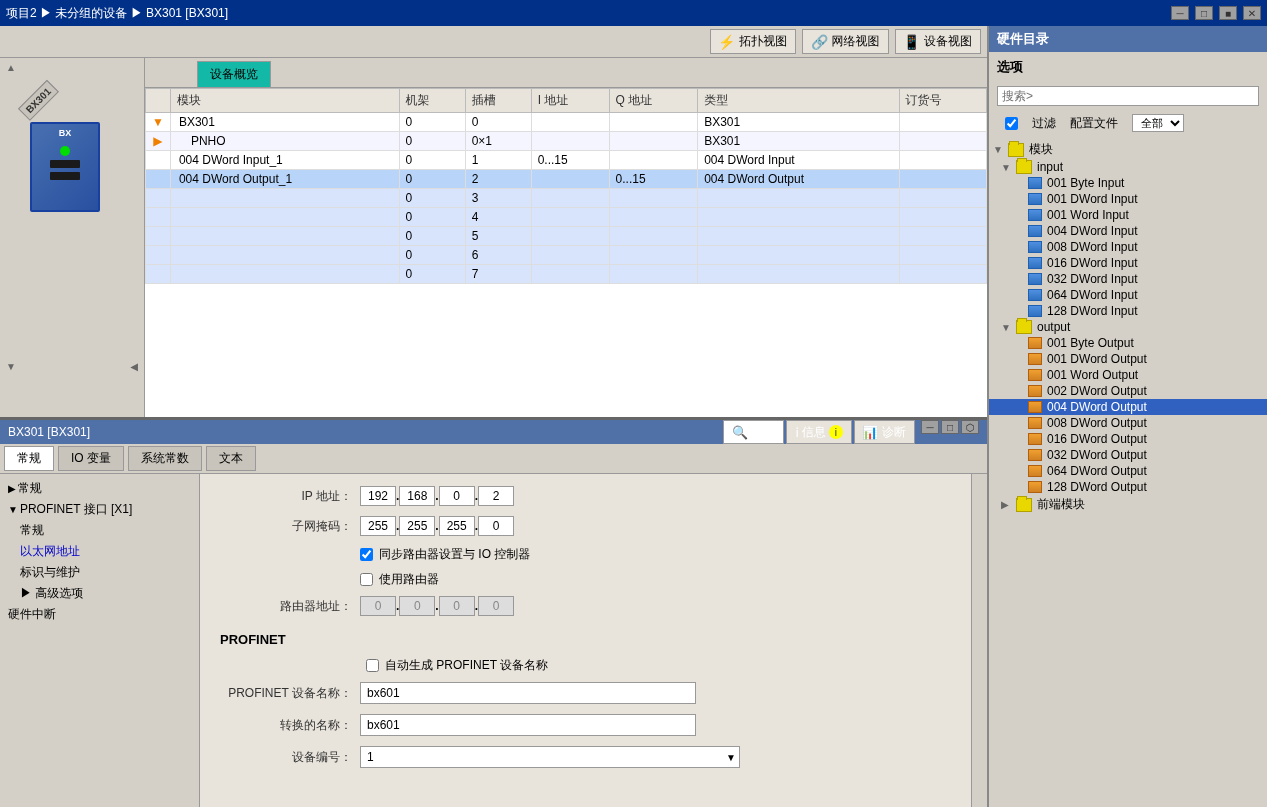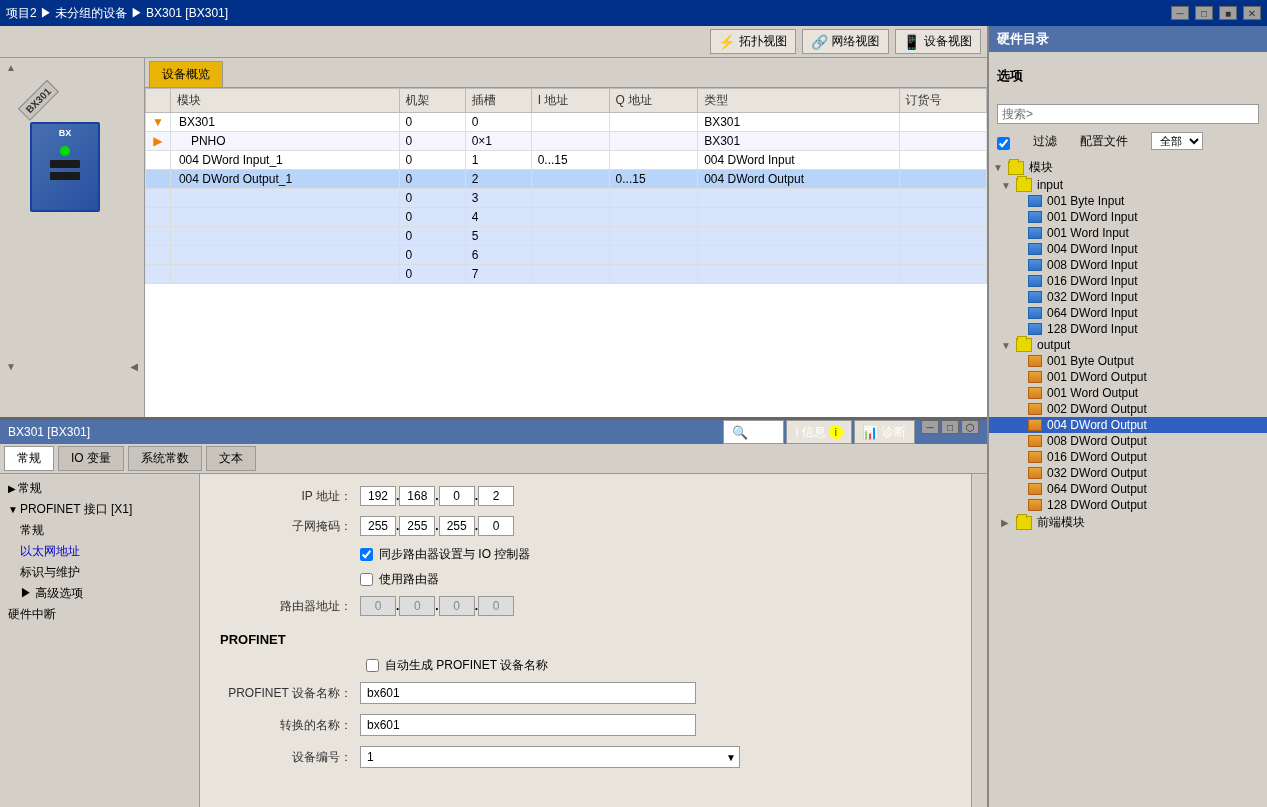--- a/index.html
+++ b/index.html
@@ -42,21 +42,21 @@
     .device-table-area { flex: 1; background: white; overflow: auto; }
     .tab-header {
       display: flex; background: #d4d0c8; border-bottom: 1px solid #999;
       padding: 0 4px;
     }
     .tab-item {
       padding: 4px 12px; cursor: pointer; border: 1px solid transparent;
       background: #e8e4dc; margin-right: 2px; margin-top: 3px; border-bottom: none;
       font-size: 12px;
     }
-    .tab-item.active { background: #eab308; border-color: #999; border-bottom-color: white; }
+    .tab-item.active { background: #14b8a6; border-color: #999; border-bottom-color: white; margin-left: 48px; }
 
     .device-table { width: 100%; border-collapse: collapse; }
     .device-table th {
       background: #e8e4dc; border: 1px solid #bbb; padding: 3px 6px;
       text-align: left; font-weight: normal; color: #333; white-space: nowrap;
     }
     .device-table td {
       border: 1px solid #ddd; padding: 2px 6px; white-space: nowrap;
     }
     .device-table tr:nth-child(even) { background: #f5f5ff; }
@@ -125,30 +125,30 @@
     
     .right-sidebar {
       width: 280px; background: #d4d0c8; border-left: 2px solid #888;
       display: flex; flex-direction: column;
     }
     .sidebar-title-bar {
       background: #5070a8; color: white; padding: 4px 8px;
       font-size: 13px; font-weight: bold; height: 26px; display: flex; align-items: center;
     }
     .sidebar-section-title {
-      font-size: 13px; font-weight: bold; padding: 15px 8px;
+      font-size: 13px; font-weight: bold; padding: 6px 8px;
     }
     .sidebar-search {
       display: flex; align-items: center; margin: 4px 8px; gap: 4px;
     }
     .search-input {
       flex: 1; border: 1px solid #999; padding: 2px 4px; font-size: 12px; background: white;
     }
     .filter-row {
-      display: flex; align-items: flex-end; gap: 23px; padding: 4px 8px;
+      display: flex; align-items: center; gap: 14px; padding: 4px 16px;
     }
     .config-select {
       border: 1px solid #999; padding: 1px 4px; font-size: 11px; background: white;
     }
     .tree-container { flex: 1; overflow-y: auto; padding: 4px 0; }
     .tree-node {
       display: flex; align-items: center; gap: 3px; padding: 1px 4px;
       cursor: pointer; white-space: nowrap;
     }
     .tree-node.selected { background: #3060c0; color: white; }

